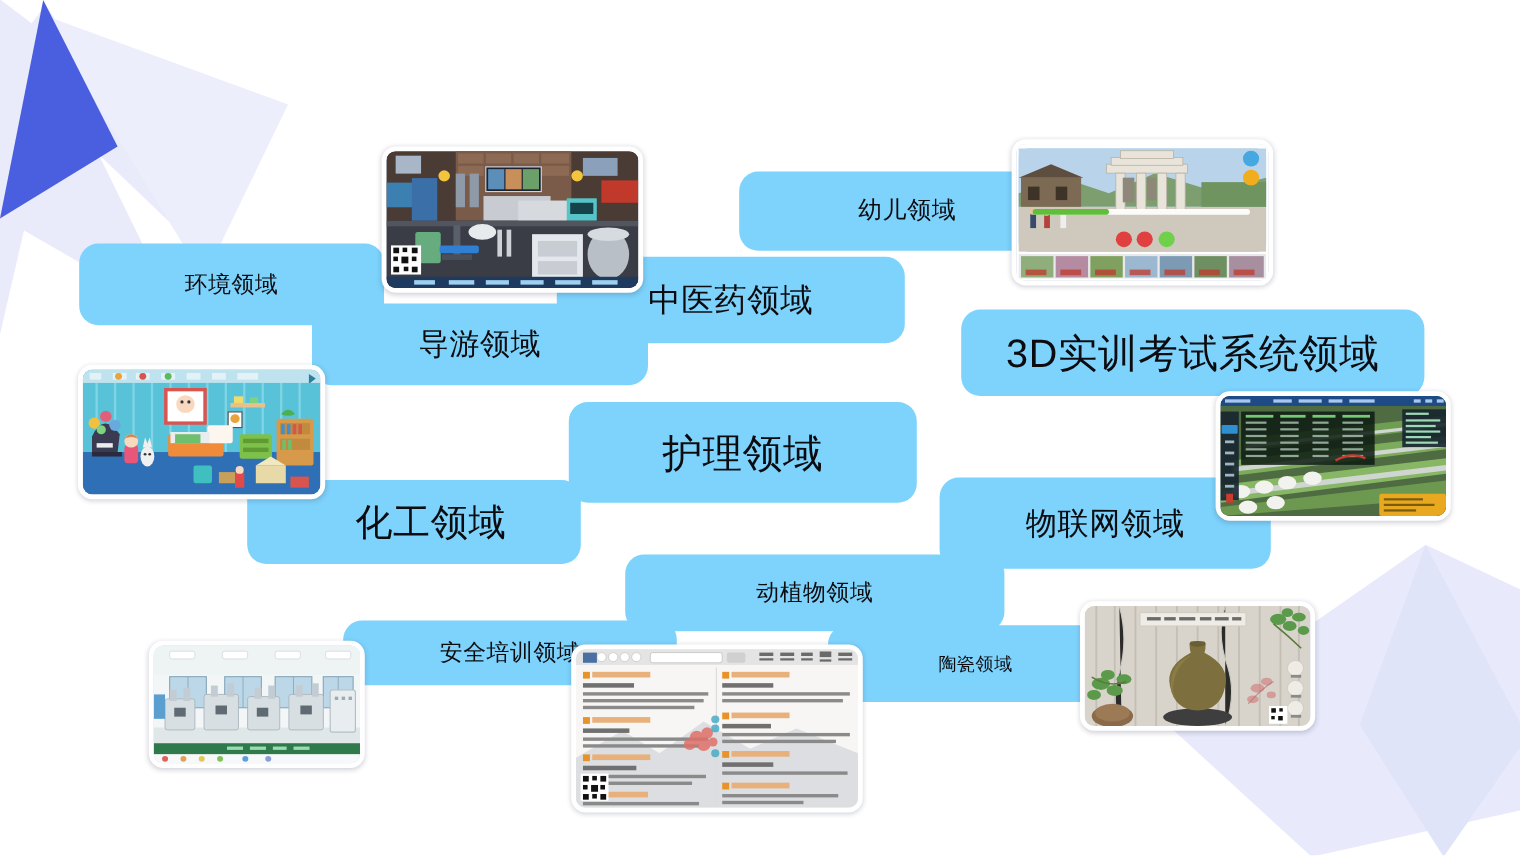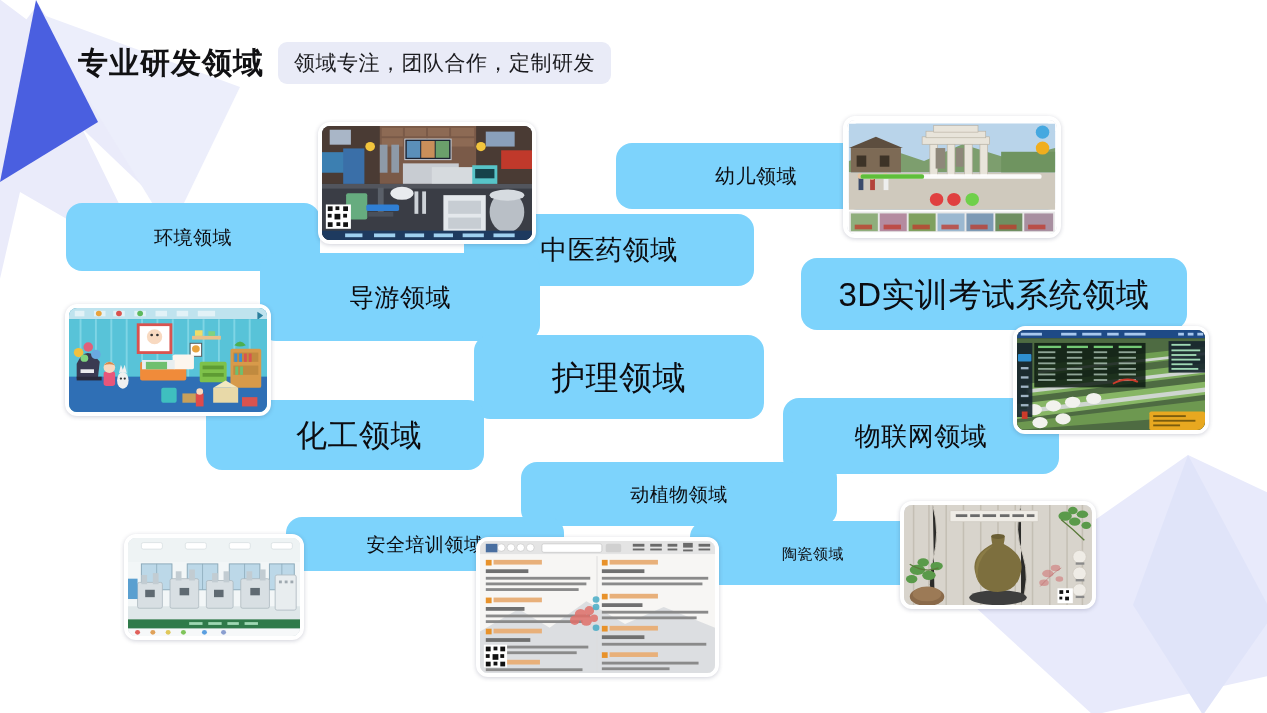--- a/index.html
+++ b/index.html
@@ -656,21 +656,21 @@
         <rect x="162" y="99" width="3" height="3"></rect>
           <rect x="168" y="99" width="4" height="4"></rect>
       </g>
     </svg>
   </div>
 
   <div class="pill" id="pill-environment" style="left:66px; top:203px; width:254px; height:68px; z-index:10;">
     <span style="font-size:19px;">环境领域</span>
   </div>
 
-  <div class="pill" id="pill-tour-guide" style="left:260px; top:253px; width:280px; height:88px; z-index:12;">
+  <div class="pill" id="pill-tour-guide" style="left:260px; top:253px; width:280px; height:68px; z-index:12;">
     <span style="font-size:25px;">导游领域</span>
   </div>
 
   <div class="pill" id="pill-tcm" style="left:464px; top:214px; width:290px; height:72px; z-index:11;text-align:center;">
     <span style="font-size:27px;">中医药领域</span>
   </div>
 
   <div class="pill" id="pill-kindergarten" style="left:616px; top:143px; width:280px; height:66px; z-index:10;">
     <span style="font-size:20px;">幼儿领域</span>
   </div>
@@ -696,20 +696,14 @@
   </div>
 
   <div class="pill" id="pill-safety" style="left:286px; top:517px; width:278px; height:54px; z-index:10;">
     <span style="font-size:19px;">安全培训领域</span>
   </div>
 
   <div class="pill" id="pill-ceramics" style="left:690px; top:521px; width:246px; height:64px; z-index:10;">
     <span style="font-size:15px;">陶瓷领域</span>
   </div>
 
-  <div id="header">
-    <div id="page-title">专业研发领域</div>
-    <div id="subtitle-pill">
-      <div id="subtitle-text">领域专注，团队合作，定制研发</div>
-    </div>
-  </div>
 
 </div>
 
 </body></html>

